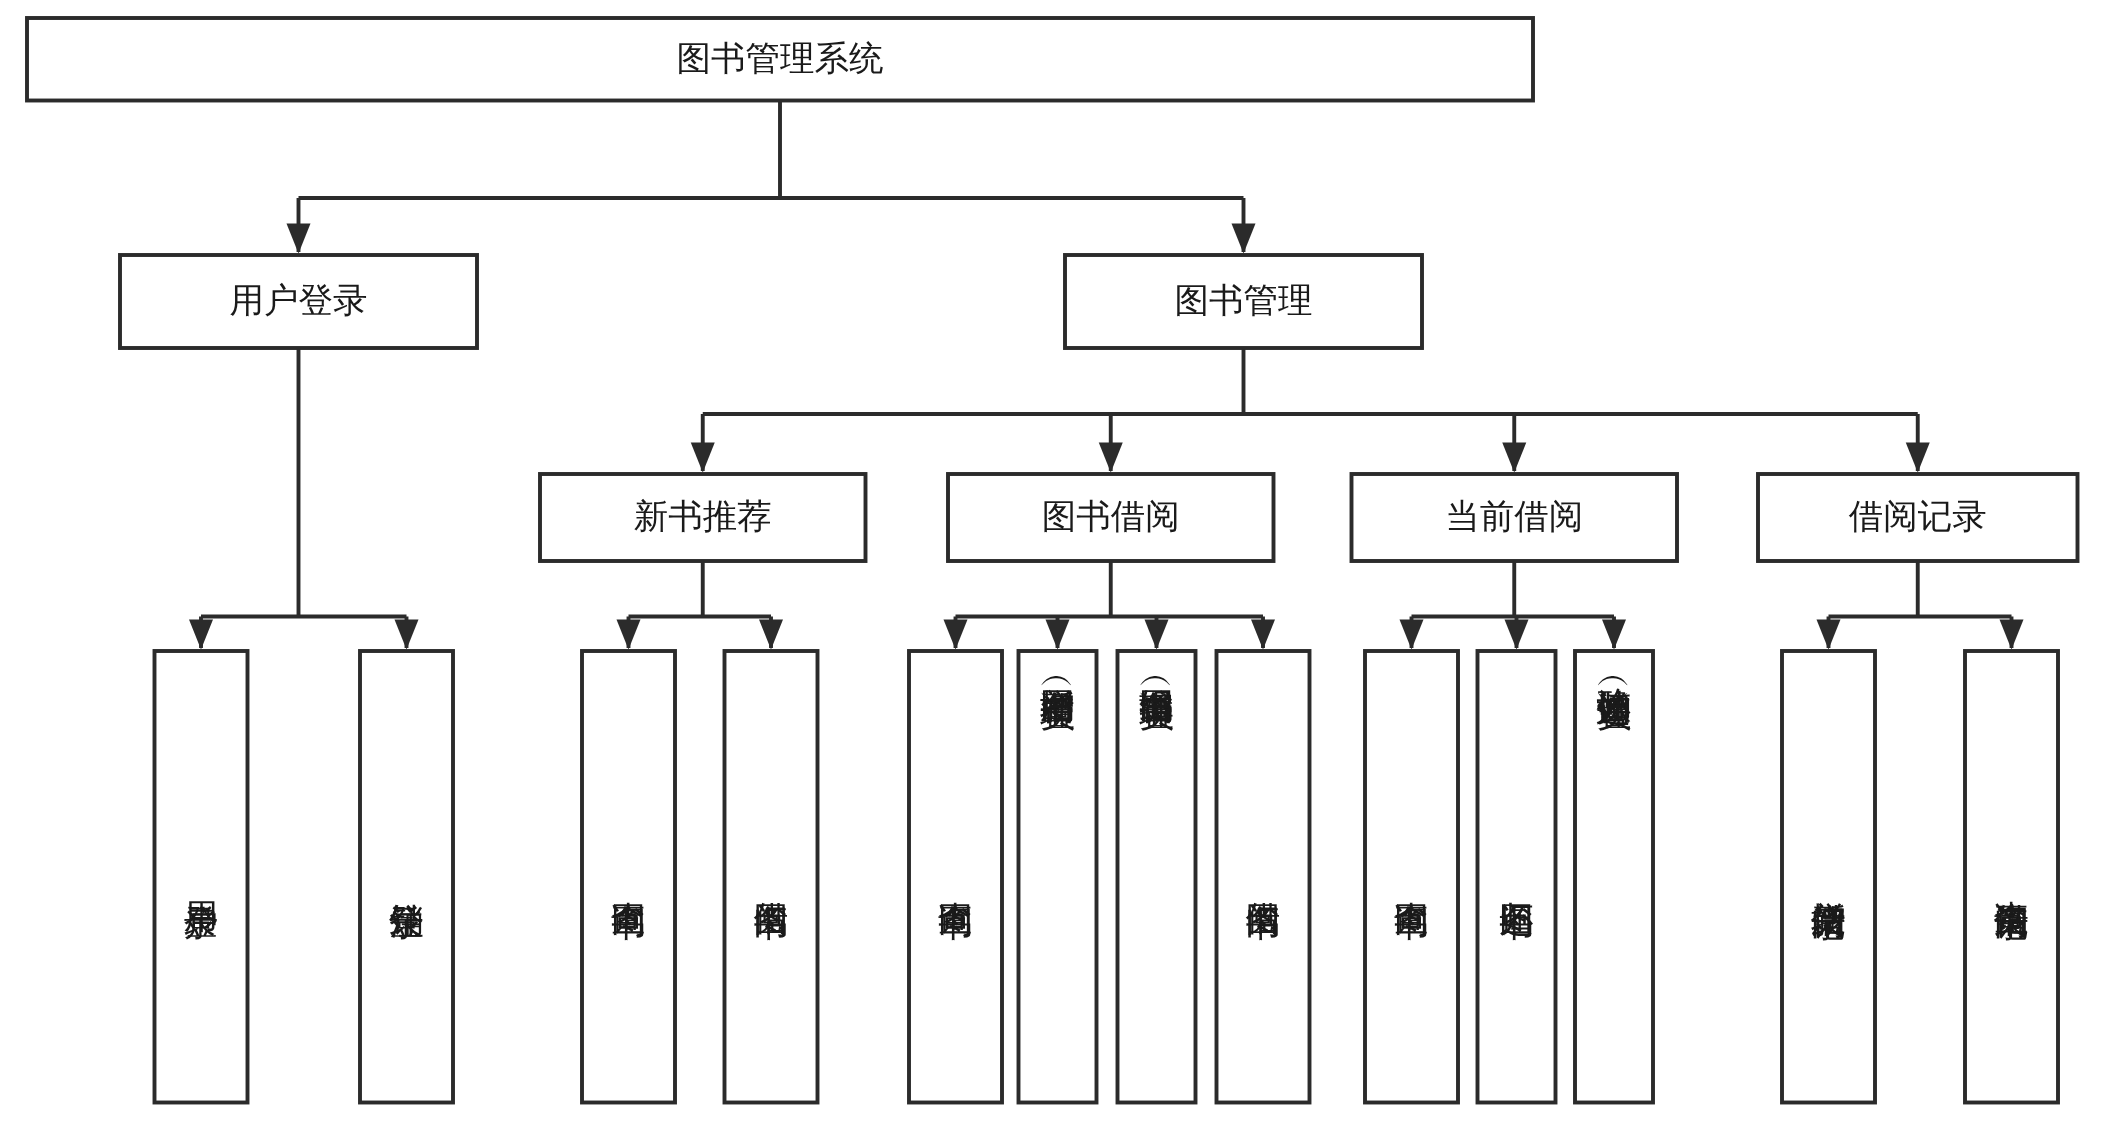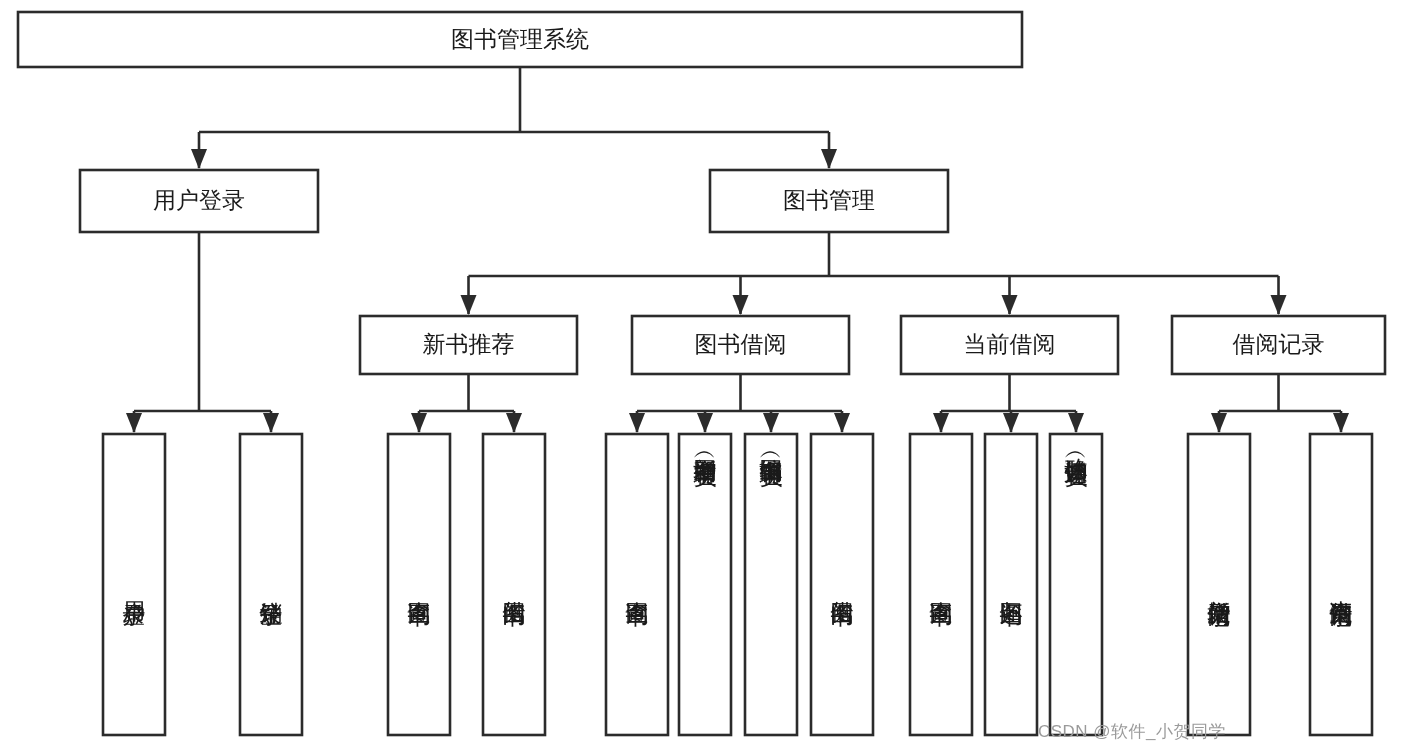--- a/index.html
+++ b/index.html
@@ -222,15 +222,14 @@
       <div class="leaf-label top-aligned" style="left: 679px; top: 440px; width: 52px; height: 291px;">新增图书（管理员）</div>
       <div class="leaf-label top-aligned" style="left: 745px; top: 440px; width: 52px; height: 291px;">编辑图书（管理员）</div>
       <div class="leaf-label" style="left: 811px; top: 434px; width: 62px; height: 301px;">借阅图书</div>
       <div class="leaf-label" style="left: 910px; top: 434px; width: 62px; height: 301px;">查询图书</div>
       <div class="leaf-label" style="left: 985px; top: 434px; width: 52px; height: 301px;">归还图书</div>
       <div class="leaf-label top-aligned" style="left: 1050px; top: 440px; width: 52px; height: 291px;">确认归还（管理员）</div>
       <div class="leaf-label" style="left: 1188px; top: 434px; width: 62px; height: 301px;">新增借阅记录</div>
       <div class="leaf-label" style="left: 1310px; top: 434px; width: 62px; height: 301px;">查询借阅记录</div>
     </div>
 
-  <div class="watermark">CSDN @软件_小贺同学</div>
 
 </div>
 
 </body></html>

